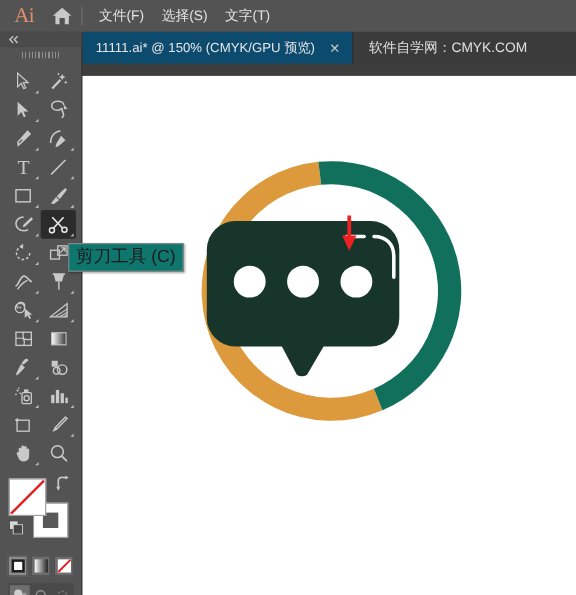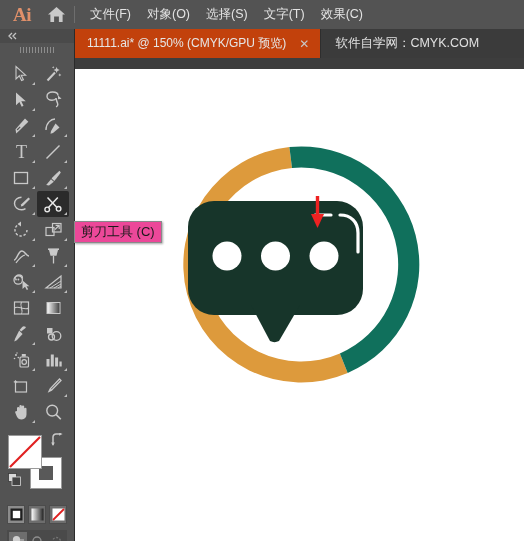--- a/index.html
+++ b/index.html
@@ -12,38 +12,38 @@
   #app { position:relative; width:524px; height:541px; overflow:hidden; background:#3d3d3d; }
 
   
   .menubar {
     position:absolute; left:0; top:0; width:524px; height:29px;
     background:#535353; display:flex; align-items:center;
   }
   .ai-logo {
     width:40px; height:29px; display:flex; align-items:center; justify-content:center;
     font-family:"Liberation Serif","DejaVu Serif",serif;
-    font-size:19px; font-weight:bold; color:#e0906a; letter-spacing:-0.5px;
+    font-size:19px; font-weight:normal; color:#e0906a; letter-spacing:-0.5px;
     padding-left:4px;
   }
   .home-btn { width:32px; height:29px; display:flex; align-items:center; justify-content:center; }
   .menu-sep { width:1px; height:17px; background:#6e6e6e; margin:0 7px 0 2px; }
   .menu-items { display:flex; align-items:center; gap:0px; }
   .menu-item {
     font-size:12.5px; color:#e3e3e3; padding:4px 8px; white-space:nowrap;
     line-height:1;
   }
 
   
   .tabbar {
     position:absolute; left:75px; top:29px; width:449px; height:29px;
     background:#3b3b3b; display:flex; align-items:stretch;
   }
   .doc-tab {
-    background:#c2410c; display:flex; align-items:center;
+    background:#0c4a6e; display:flex; align-items:center;
     padding:0 8px 0 12px; gap:10px; height:29px;
     border-right:1px solid #2e2e2e;
   }
   .doc-tab-title { font-size:12px; color:#e6e6e6; white-space:nowrap; }
   .tab-close { font-size:12px; color:#c8c8c8; line-height:1; padding:2px 3px; }
   .watermark {
     display:flex; align-items:center; padding-left:14px;
     font-size:12.5px; color:#e0e0e0; white-space:nowrap;
   }
 
@@ -118,44 +118,42 @@
   }
   .canvas {
     position:absolute; left:75px; top:69px; width:449px; height:472px;
     background:#ffffff; overflow:hidden;
   }
   .art { position:absolute; left:0; top:0; width:449px; height:472px; }
 
   
   .tooltip {
     position:absolute; left:62px; top:221px;
-    background:#ec4899; border:1px solid #8a8a8a; color:#1a1a1a;
-    font-size:13px; padding:2px 6px; white-space:nowrap;
-    box-shadow:1px 1px 2px rgba(0,0,0,0.35); z-index:40; line-height:1.25;margin-left:12px;
+    background:#0f766e; border:1px solid #8a8a8a; color:#1a1a1a;
+    font-size:16px; padding:2px 6px; white-space:nowrap;
+    box-shadow:1px 1px 2px rgba(0,0,0,0.35); z-index:40; line-height:1.25;
   }
 </style>
 </head>
 <body>
 
 <div id="app">
 
   <div class="menubar">
     <div class="ai-logo">Ai</div>
     <div class="home-btn">
       <svg width="19" height="17" viewBox="0 0 19 17">
         <path d="M9.5 1 L18 8.4 L15.6 8.4 L15.6 16 L11.9 16 L11.9 10.4 L7.1 10.4 L7.1 16 L3.4 16 L3.4 8.4 L1 8.4 Z" fill="#c9c9c9"></path>
       </svg>
     </div>
     <div class="menu-sep"></div>
     <div class="menu-items">
       <div class="menu-item">文件(F)</div>
-      <div class="menu-item">对象(O)</div>
       <div class="menu-item">选择(S)</div>
       <div class="menu-item">文字(T)</div>
-      <div class="menu-item">效果(C)</div>
     </div>
   </div>
 
   <div class="tabbar">
     <div class="doc-tab">
       <span class="doc-tab-title">11111.ai* @ 150% (CMYK/GPU 预览)</span>
       <span class="tab-close">✕</span>
     </div>
     <div class="watermark">软件自学网：CMYK.COM</div>
   </div>

